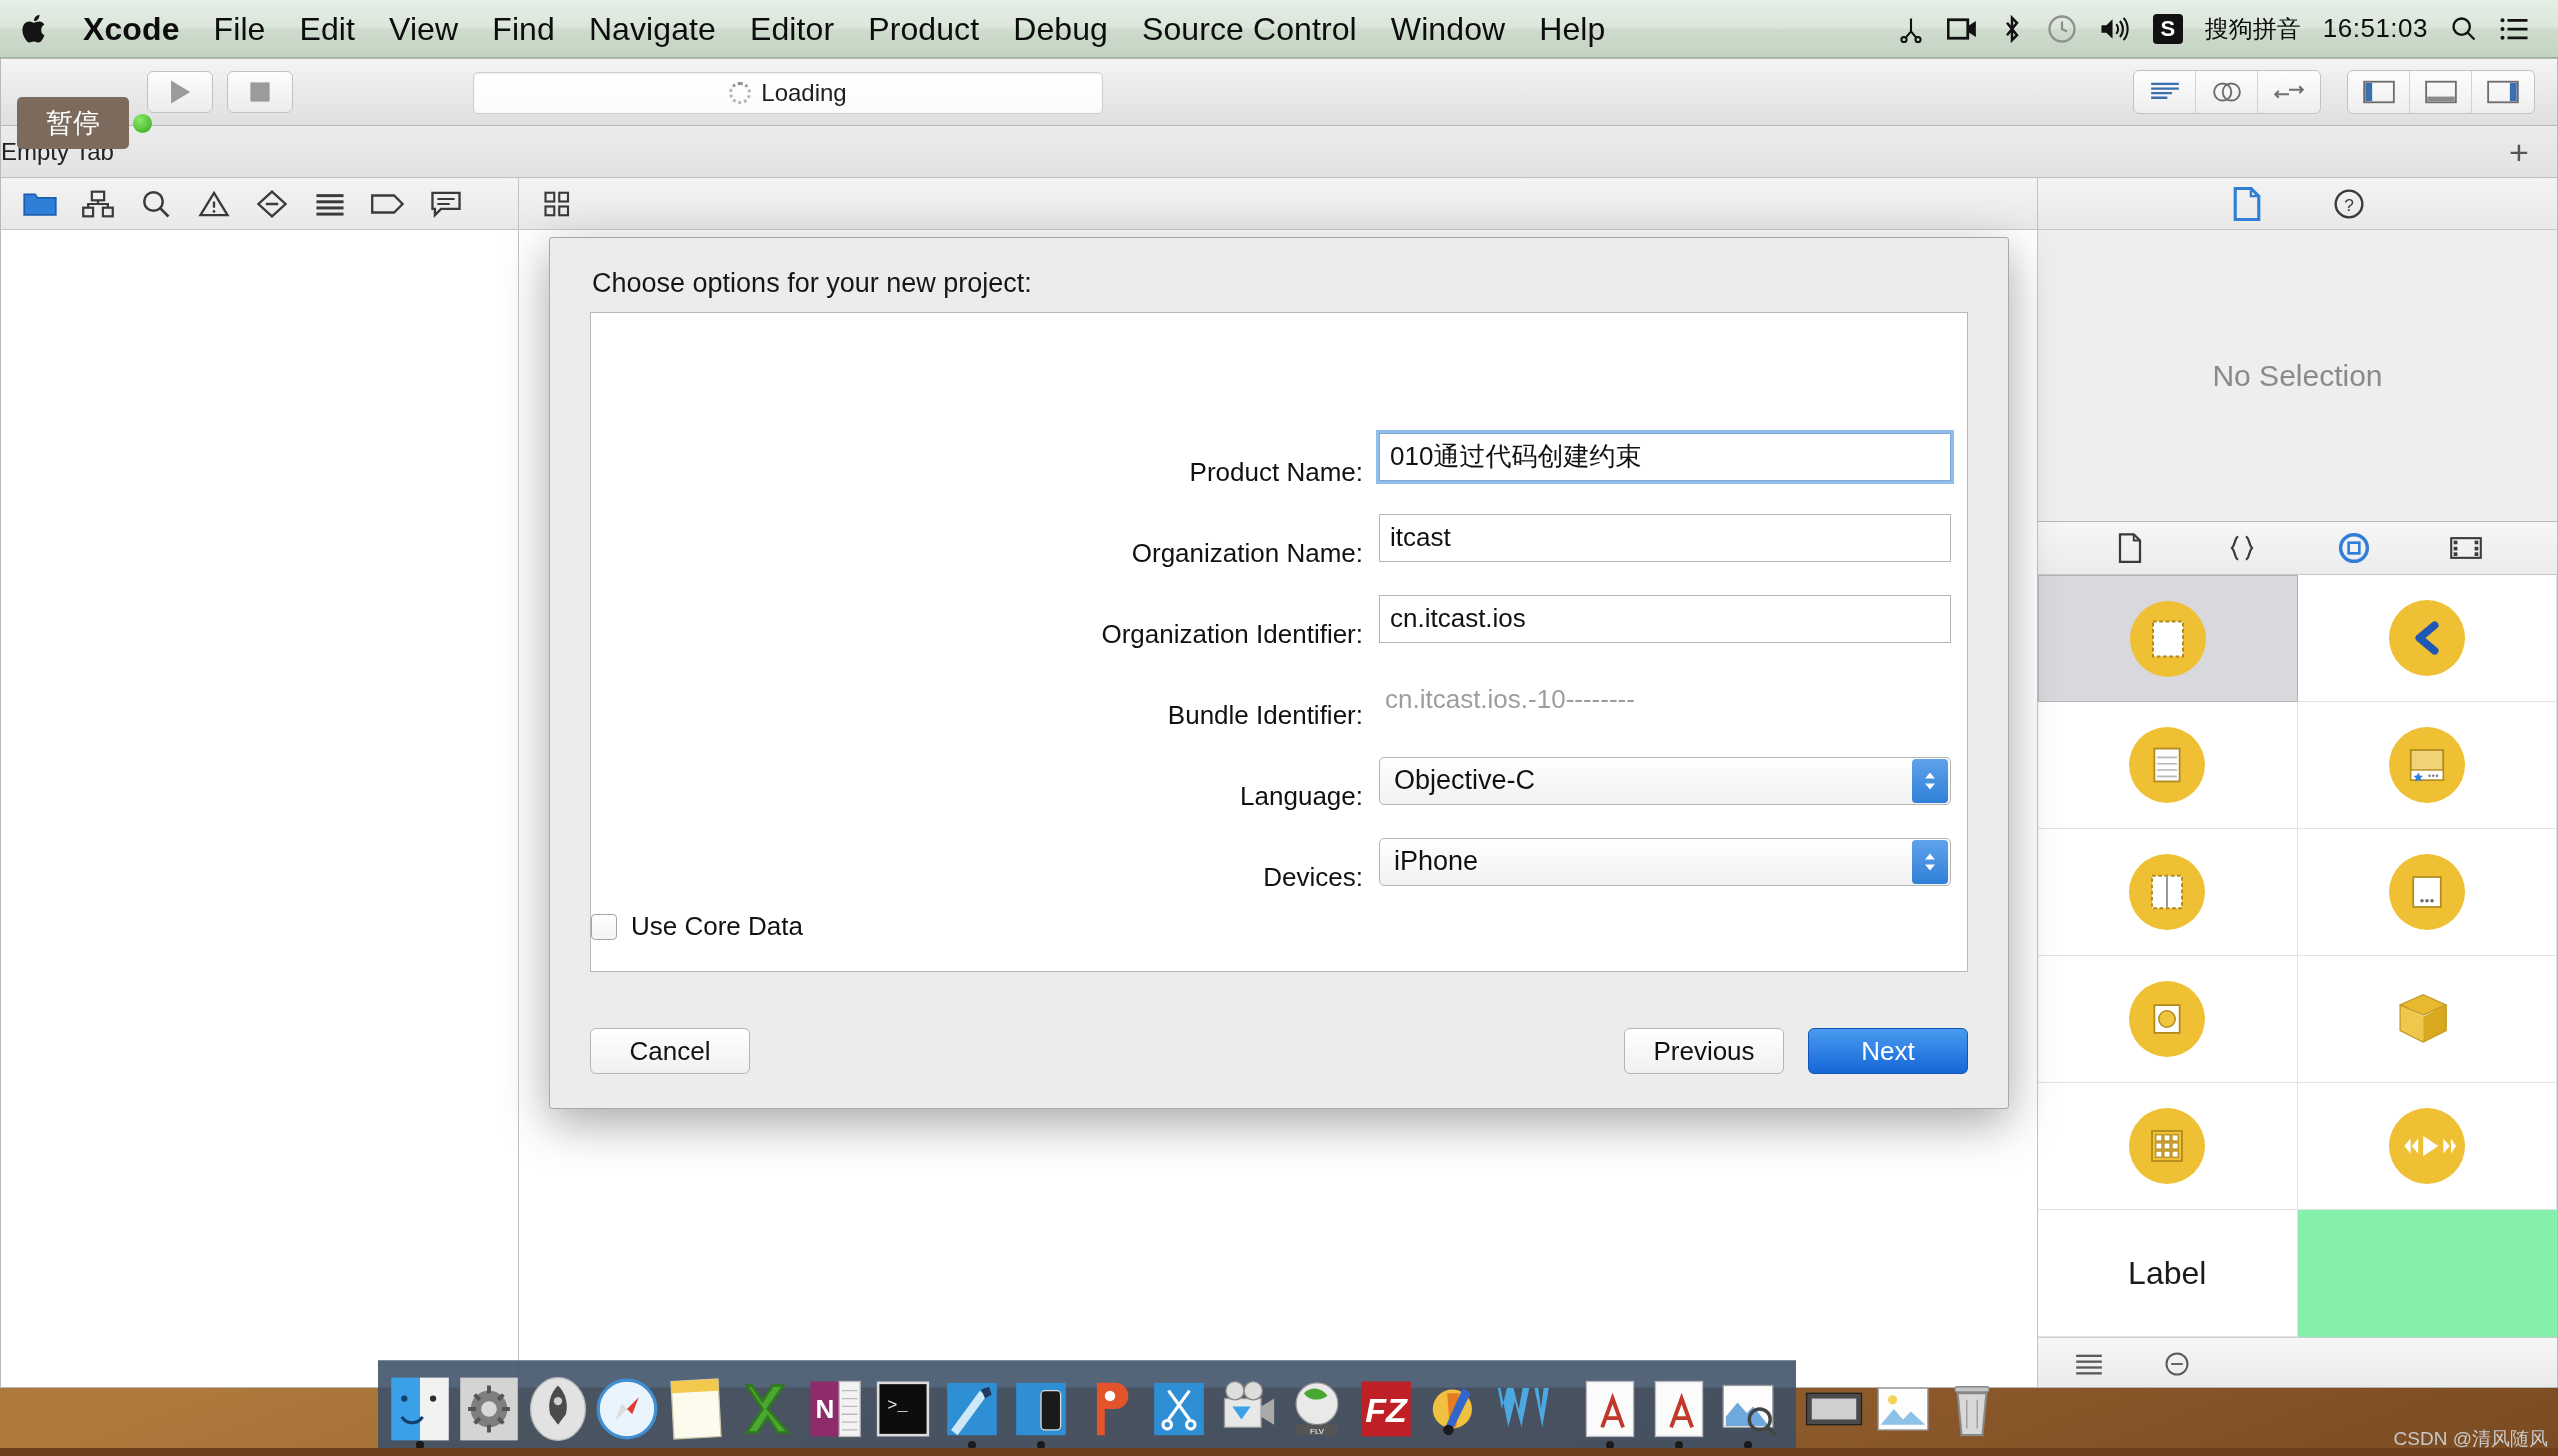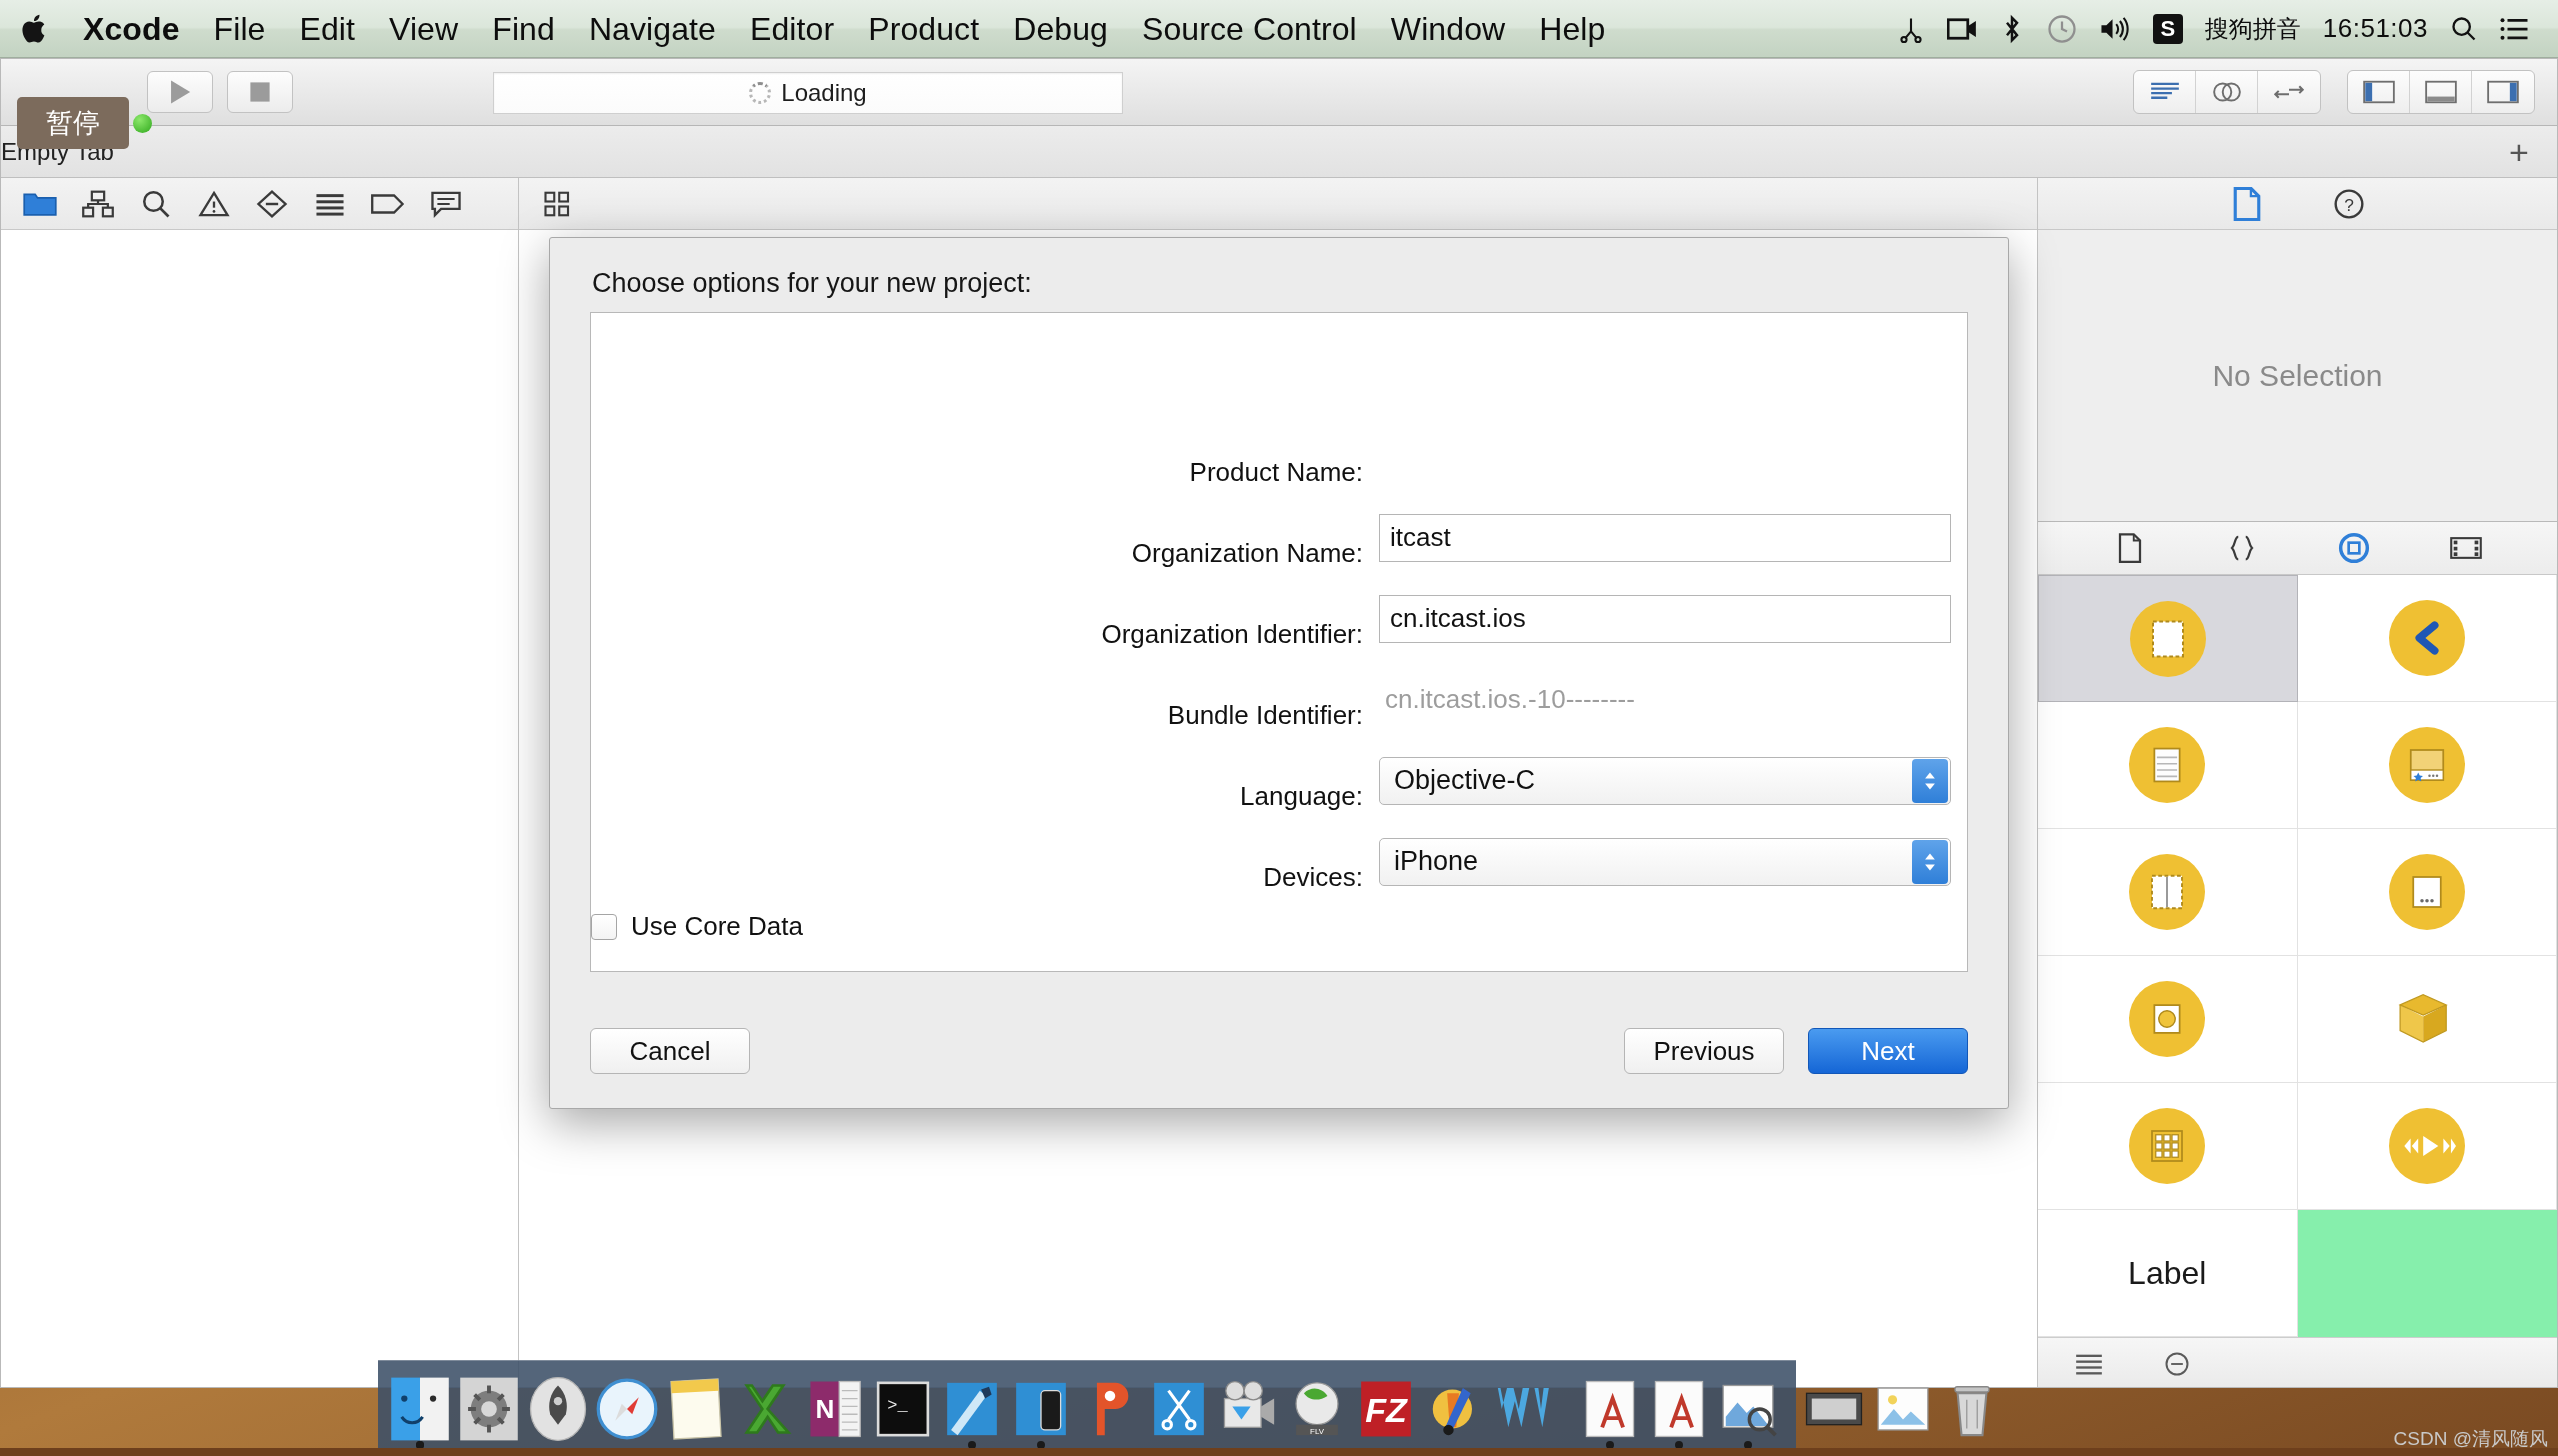--- a/index.html
+++ b/index.html
@@ -62,23 +62,23 @@
     display: flex; align-items: center;
   }
   .tb-left { display: flex; align-items: center; gap: 14px; padding-left: 22px; }
   .tb-btn {
     width: 66px; height: 42px; border-radius: 6px;
     background: linear-gradient(180deg,#fdfdfd,#ececec);
     border: 1px solid #c2c2c2;
     display: flex; align-items: center; justify-content: center;
   }
   .status-field {
-    position: absolute; left: 492px; top: 13px; width: 630px; height: 42px;
+    position: absolute; left: 472px; top: 13px; width: 630px; height: 42px;
     background: linear-gradient(180deg,#ffffff,#fbfbfb);
-    border: 1px solid #cfcfcf; border-radius: 0;
+    border: 1px solid #cfcfcf; border-radius: 5px;
     display: flex; align-items: center; justify-content: center; gap: 10px;
     box-shadow: inset 0 1px 2px rgba(0,0,0,.07);
   }
   .spinner {
     width: 22px; height: 22px; border-radius: 50%;
     border: 3px dotted #b7b7b7; border-top-color: #8e8e8e;
   }
   .status-text { font-size: 24px; color: #1d1d1d; }
   .tb-right {
     margin-left: auto; display: flex; align-items: center; gap: 26px; padding-right: 22px;
@@ -711,20 +711,23 @@
     <div class="run-dot"></div>
 
     <div class="sheet">
       <div class="sheet-title">Choose options for your new project:</div>
 
       <div class="sheet-panel">
         <div class="form">
 
           <div class="form-row">
             <div class="form-label">Product Name:</div>
+            <div class="form-control">
+              <input class="txt-field focused" value="010通过代码创建约束" style="">
+            </div>
           </div>
 
           <div class="form-row">
             <div class="form-label">Organization Name:</div>
             <div class="form-control">
               <input class="txt-field" value="itcast" style="">
             </div>
           </div>
 
           <div class="form-row">

